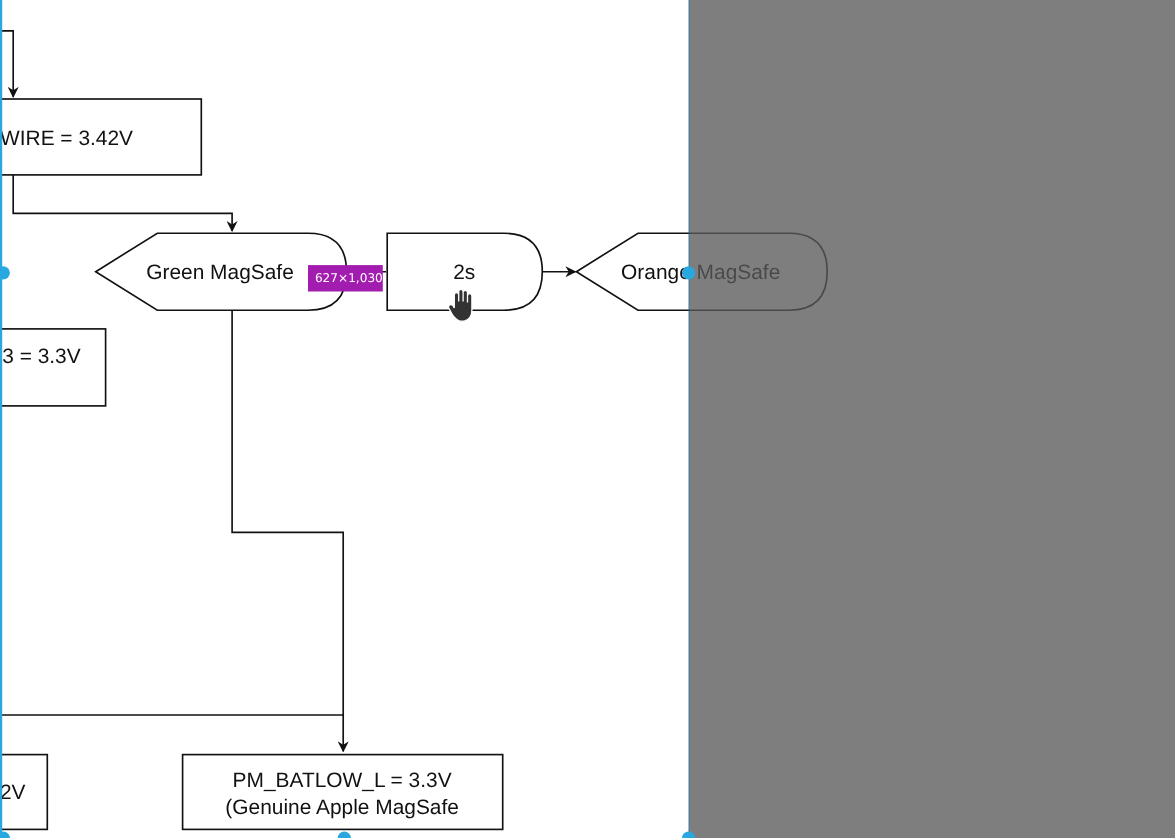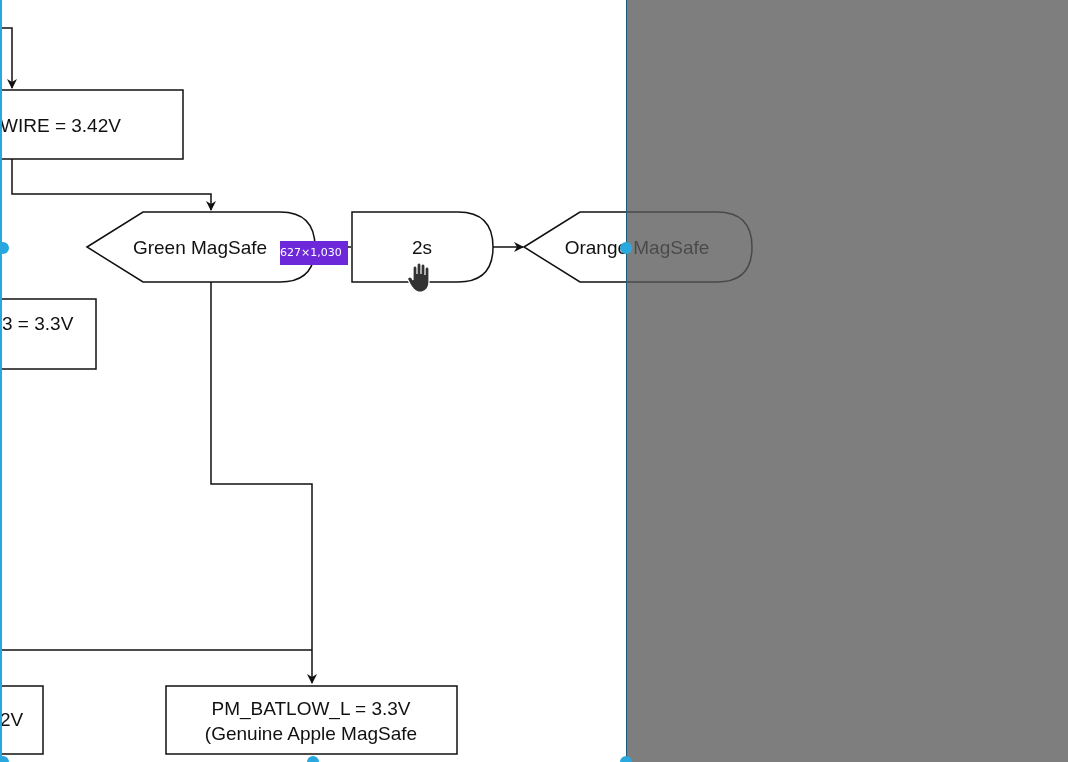--- a/index.html
+++ b/index.html
@@ -2,21 +2,21 @@
 <html><head>
 <meta charset="utf-8">
 <style>
   html, body { margin:0; padding:0; }
   body { width:1068px; height:762px; overflow:hidden; position:relative; background:#ffffff; font-family:"Liberation Sans", sans-serif; }
   #canvas { position:absolute; left:0; top:0; width:1068px; height:762px; }
   .overlay { position:absolute; left:627px; top:0; width:441px; height:762px; background:rgba(90,90,90,0.78); }
   .sel-line-left { position:absolute; left:0; top:0; width:2px; height:762px; background:#29a8e0; }
   .sel-line-right { position:absolute; left:626px; top:0; width:1px; height:762px; background:#1c5a7a; }
   .handle { position:absolute; width:12px; height:12px; border-radius:50%; background:#29a8e0; transform:translate(-50%,-50%); cursor:pointer; }
-  .tooltip { position:absolute; left:280px; top:241px; width:68px; height:24px; background:#6d28d9; color:#ffffff; font-size:11px; line-height:24px; text-align:left; font-family:"DejaVu Sans", sans-serif; }
+  .tooltip { position:absolute; left:280px; top:241px; width:68px; height:24px; background:#a21caf; color:#ffffff; font-size:11px; line-height:24px; text-align:right; font-family:"DejaVu Sans", sans-serif; }
   .cursor { position:absolute; left:407px; top:262px; width:28px; height:34px; }
   svg text { font-family:"Liberation Sans", sans-serif; font-size:19px; fill:#111; }
 </style>
 </head>
 <body>
 
 <svg id="canvas" viewBox="0 0 1068 762" xmlns="http://www.w3.org/2000/svg">
   <defs>
     <marker id="arr" markerWidth="10" markerHeight="10" refX="9" refY="5" orient="auto" markerUnits="userSpaceOnUse">
       <path d="M0,0 L10,5 L0,10 L3,5 Z" fill="#111"></path>

